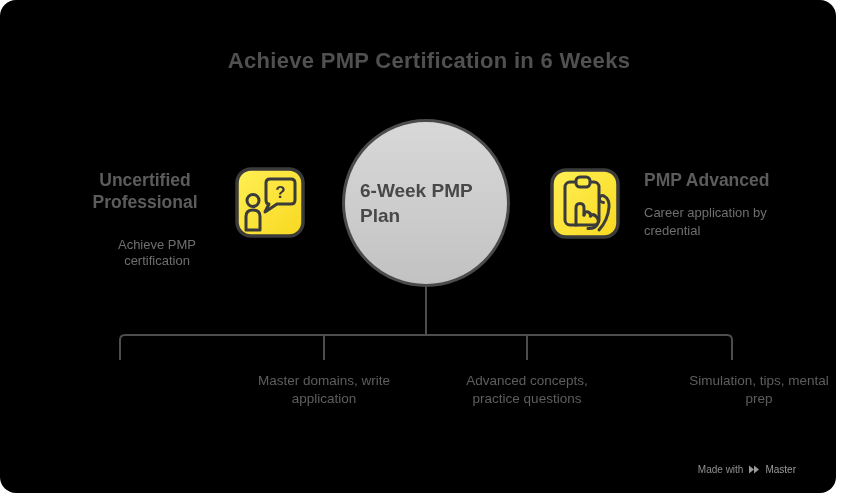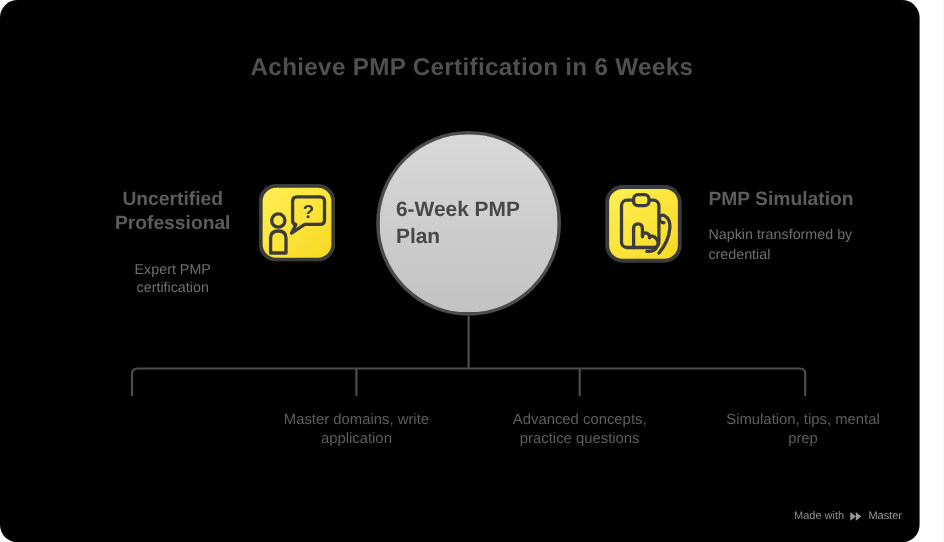--- a/index.html
+++ b/index.html
@@ -18,43 +18,43 @@
     display:flex; align-items:center; justify-content:center;
   }
   .circle-label {
     width:132px; text-align:left; font-size:19px; font-weight:700;
     color:#484848; line-height:25px;
   }
   .icon-box { position:absolute; width:70px; height:71px; }
   .icon-left  { left:235px; top:167px; }
   .icon-right { left:550px; top:168px; }
   .left-heading {
-    position:absolute; left:72px; top:169px; width:170px; text-align:center;
+    position:absolute; left:60px; top:169px; width:170px; text-align:center;
     font-size:17.5px; font-weight:700; color:#5c5c5c; line-height:22px;
   }
   .left-sub {
     position:absolute; left:97px; top:237px; width:120px; text-align:center;
     font-size:13px; color:#6f6f6f; line-height:16px;
   }
   .right-heading {
     position:absolute; left:644px; top:170px; width:190px; text-align:left;
     font-size:17.5px; font-weight:700; color:#5c5c5c;
   }
   .right-sub {
     position:absolute; left:644px; top:204px; width:165px; text-align:left;
     font-size:13px; color:#6f6f6f; line-height:18px;
   }
   .tree-lines { position:absolute; left:0; top:0; pointer-events:none; }
   .leaf {
     position:absolute; top:372px; width:170px; text-align:center;
     font-size:13.5px; color:#5e5e5e; line-height:18px;
   }
-  .leaf-1 { left:36px; } .leaf-2 { left:239px; } .leaf-3 { left:442px; } .leaf-4 { left:645px; }
+  .leaf-1 { left:36px; } .leaf-2 { left:239px; } .leaf-3 { left:442px; } .leaf-4 { left:674px; }
   .footer {
-    position:absolute; right:16px; bottom:18px; display:flex; align-items:flex-end;
+    position:absolute; right:40px; bottom:18px; display:flex; align-items:flex-end;
     gap:5px; font-size:10px; color:#8f8f8f;
   }
   .footer .brand { color:#9a9a9a; }
   .ico-stroke { fill:none; stroke:#3b3b3b; stroke-width:3; stroke-linecap:round; stroke-linejoin:round; }
 </style>
 </head>
 <body>
 
 <div class="canvas">
 
@@ -100,24 +100,24 @@
       <rect x="26" y="9" width="14" height="10" rx="4" fill="#fdea3f" stroke="#3b3b3b" stroke-width="3"></rect>
       <path class="ico-stroke" d="M26 57 L26 40 Q26 35.5 30 35.5 Q34 35.5 34 40 L34 47"></path>
       <path class="ico-stroke" d="M34 47 Q34.5 43 38 44 Q41 45 40.5 48"></path>
       <path class="ico-stroke" d="M40.5 48 Q42.5 45.5 45 47.5"></path>
       <path class="ico-stroke" d="M45 47.5 Q50 51 47.5 56 Q45 61 38 60.5"></path>
       <path class="ico-stroke" d="M49 62 Q58 52 59 39 Q59.5 31 54 28 Q50 26.5 49.5 30.5 Q49 34 53.5 34.5"></path>
     </svg>
   </div>
 
   <div class="left-heading">Uncertified Professional</div>
-  <div class="left-sub">Expert PMP certification</div>
+  <div class="left-sub">Achieve PMP certification</div>
 
-  <div class="right-heading">PMP Simulation</div>
-  <div class="right-sub">Napkin transformed by credential</div>
+  <div class="right-heading">PMP Advanced</div>
+  <div class="right-sub">Career application by credential</div>
 
   <div class="leaf leaf-2">Master domains, write application</div>
   <div class="leaf leaf-3">Advanced concepts, practice questions</div>
   <div class="leaf leaf-4">Simulation, tips, mental prep</div>
 
   <div class="footer">
     <span>Made with</span>
     <svg width="12" height="11" viewBox="0 0 12 11">
       <polygon points="1,1.5 6,5.5 1,9.5" fill="#9a9a9a"></polygon>
       <polygon points="6,1.5 11,5.5 6,9.5" fill="#9a9a9a"></polygon>

